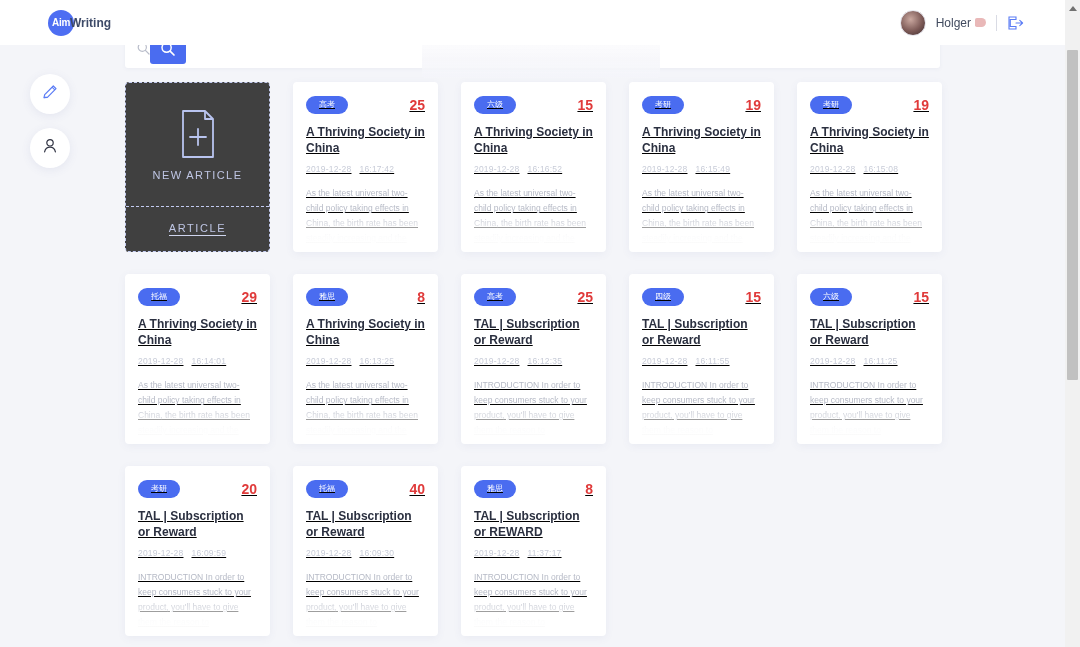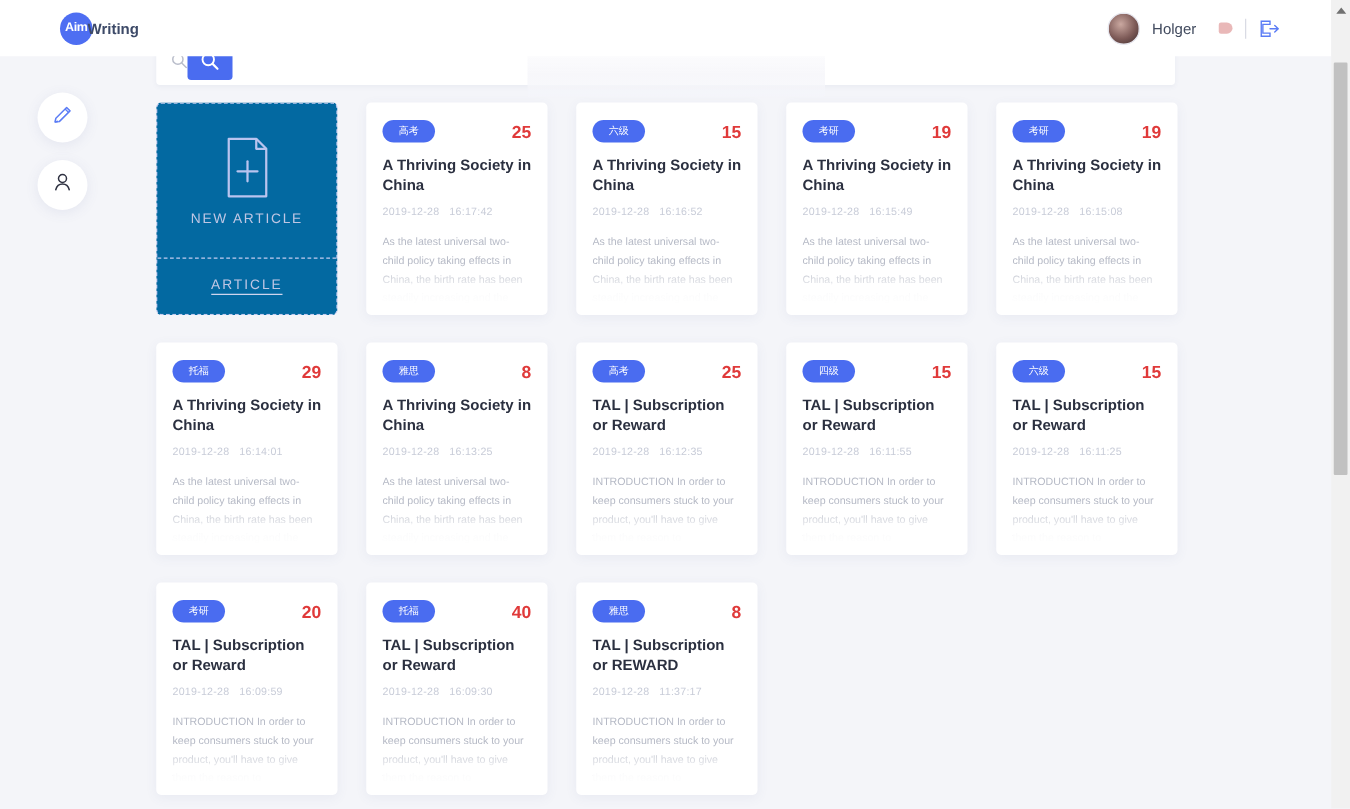--- a/index.html
+++ b/index.html
@@ -28,21 +28,21 @@
 
   .header-right {
     margin-left: auto; margin-right: 40px;
     display: flex; align-items: center; gap: 10px;
   }
   .avatar {
     width: 26px; height: 26px; border-radius: 50%;
     background: radial-gradient(circle at 40% 35%, #caa8a0 0%, #7d5a57 55%, #3b2b2c 100%);
     border: 1px solid #e6e6ee; overflow: hidden;
   }
-  .user-name { font-size: 12px; color: #414a5e; display:flex; align-items:center; gap:18px;}
+  .user-name { font-size: 12px; color: #414a5e; display:flex; align-items:center; gap:4px;}
   .user-badge { display:inline-block; width: 11px; height: 9px; border-radius: 2px 5px 5px 2px;
                 background: #e9b8b8; }
   .divider-v { width: 1px; height: 16px; background: #d9dbe4; }
   .logout-icon { width: 18px; height: 16px; position: relative; cursor: pointer; }
   .logout-icon svg { display: block; }
 
   
   .searchbar {
     position: absolute; top: 30px; left: 125px; width: 815px; height: 38px;
     background: #ffffff; border-radius: 3px;
@@ -91,21 +91,21 @@
     width: 824px;
     display: grid;
     grid-template-columns: repeat(5, 145px);
     column-gap: 23px;
     row-gap: 22px;
   }
 
   
   .new-card {
     height: 170px; border: 1px dashed #c3cbf0; border-radius: 4px;
-    background: #0369a1;
+    background: #404040;
     display: flex; flex-direction: column; cursor: pointer;
   }
   .new-card-top {
     flex: 1; display: flex; flex-direction: column;
     align-items: center; justify-content: center;
     border-bottom: 1px dashed #c3cbf0;
   }
   .doc-icon { width: 42px; height: 50px; position: relative; }
   .new-label {
     margin-top: 10px; font-size: 11px; letter-spacing: 1.4px;
@@ -117,21 +117,21 @@
   .upload-label {
     font-size: 11px; letter-spacing: 1.6px; color: #bfc6e4;
     border-bottom: 1px solid #cfd5ee; padding-bottom: 1px;
   }
 
   
   .card {
     height: 170px; background: #ffffff; border-radius: 4px;
     box-shadow: 0 2px 9px rgba(90,100,150,0.07);
     padding: 14px 13px 0 13px;
-    overflow: hidden; position: relative; cursor: pointer;
+    overflow: hidden; position: relative; cursor: pointer; text-decoration: underline;
   }
   .card-head { display: flex; align-items: center; justify-content: space-between; height: 17px; }
   .tag {
     background: #4a6cf0; color: #ffffff;
     font-size: 8px; line-height: 1;
     padding: 5px 13px; border-radius: 9px;
     white-space: nowrap;
   }
   .score { color: #e03a3a; font-size: 14px; font-weight: bold; }
   .card-title {

